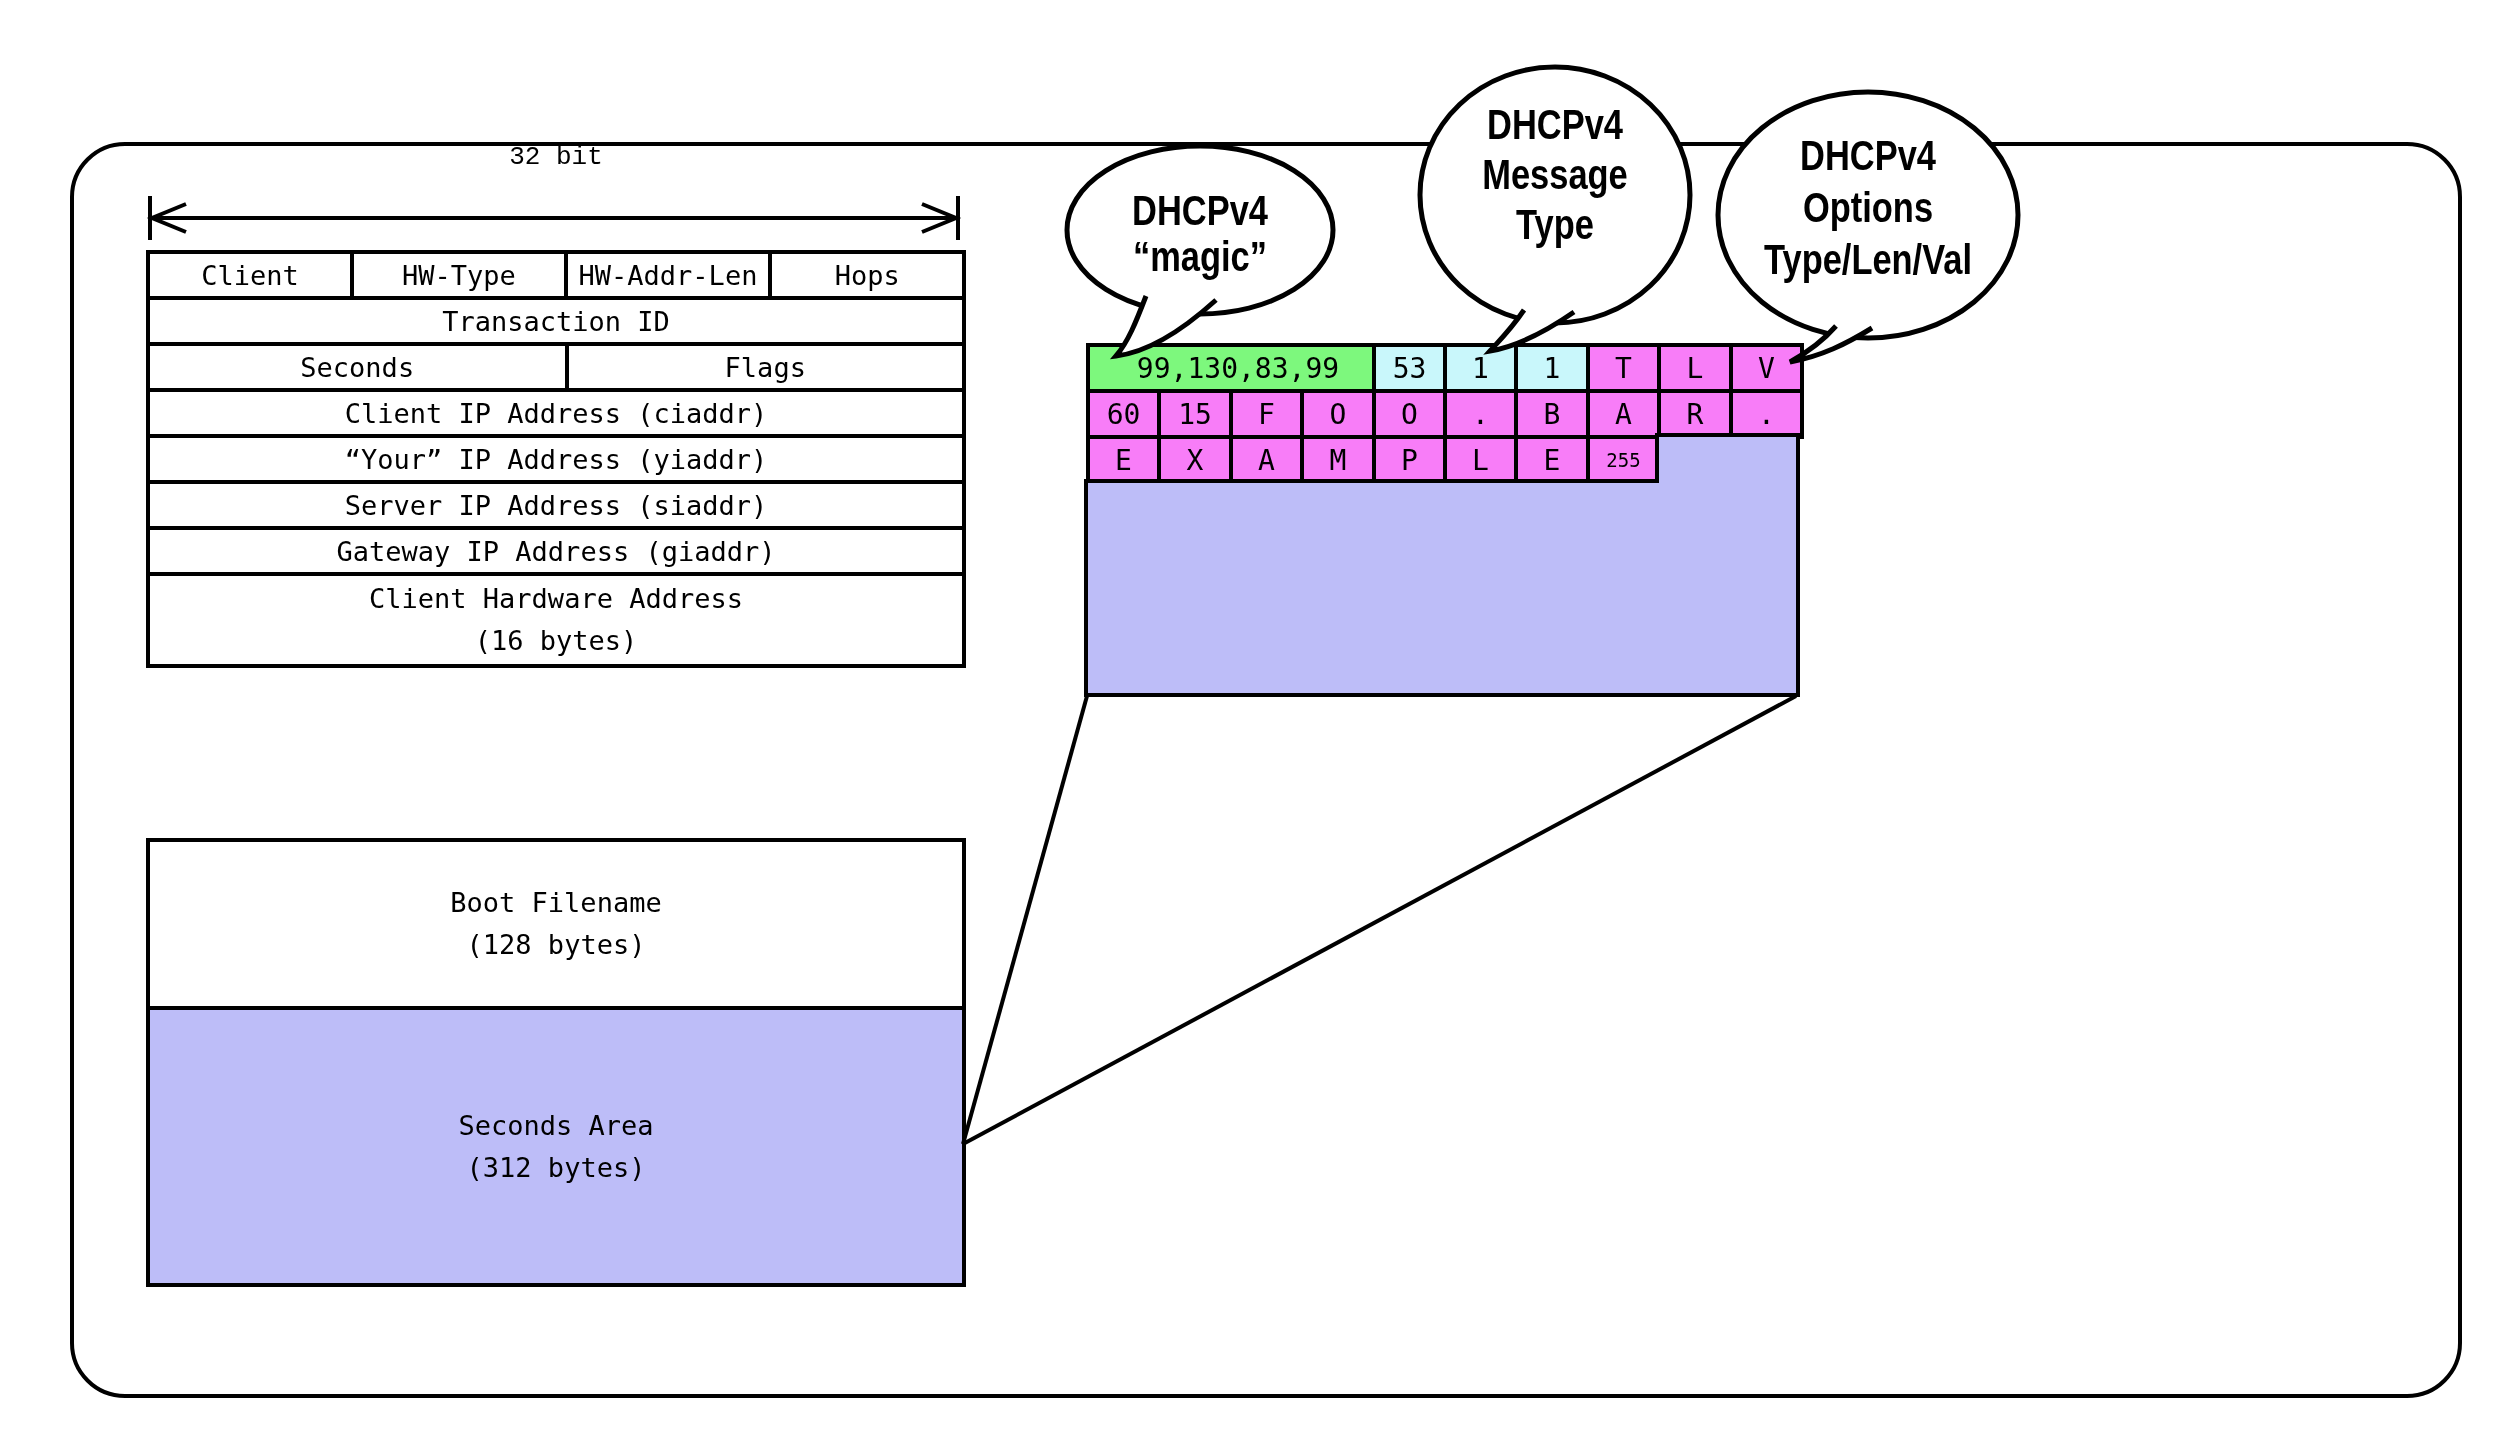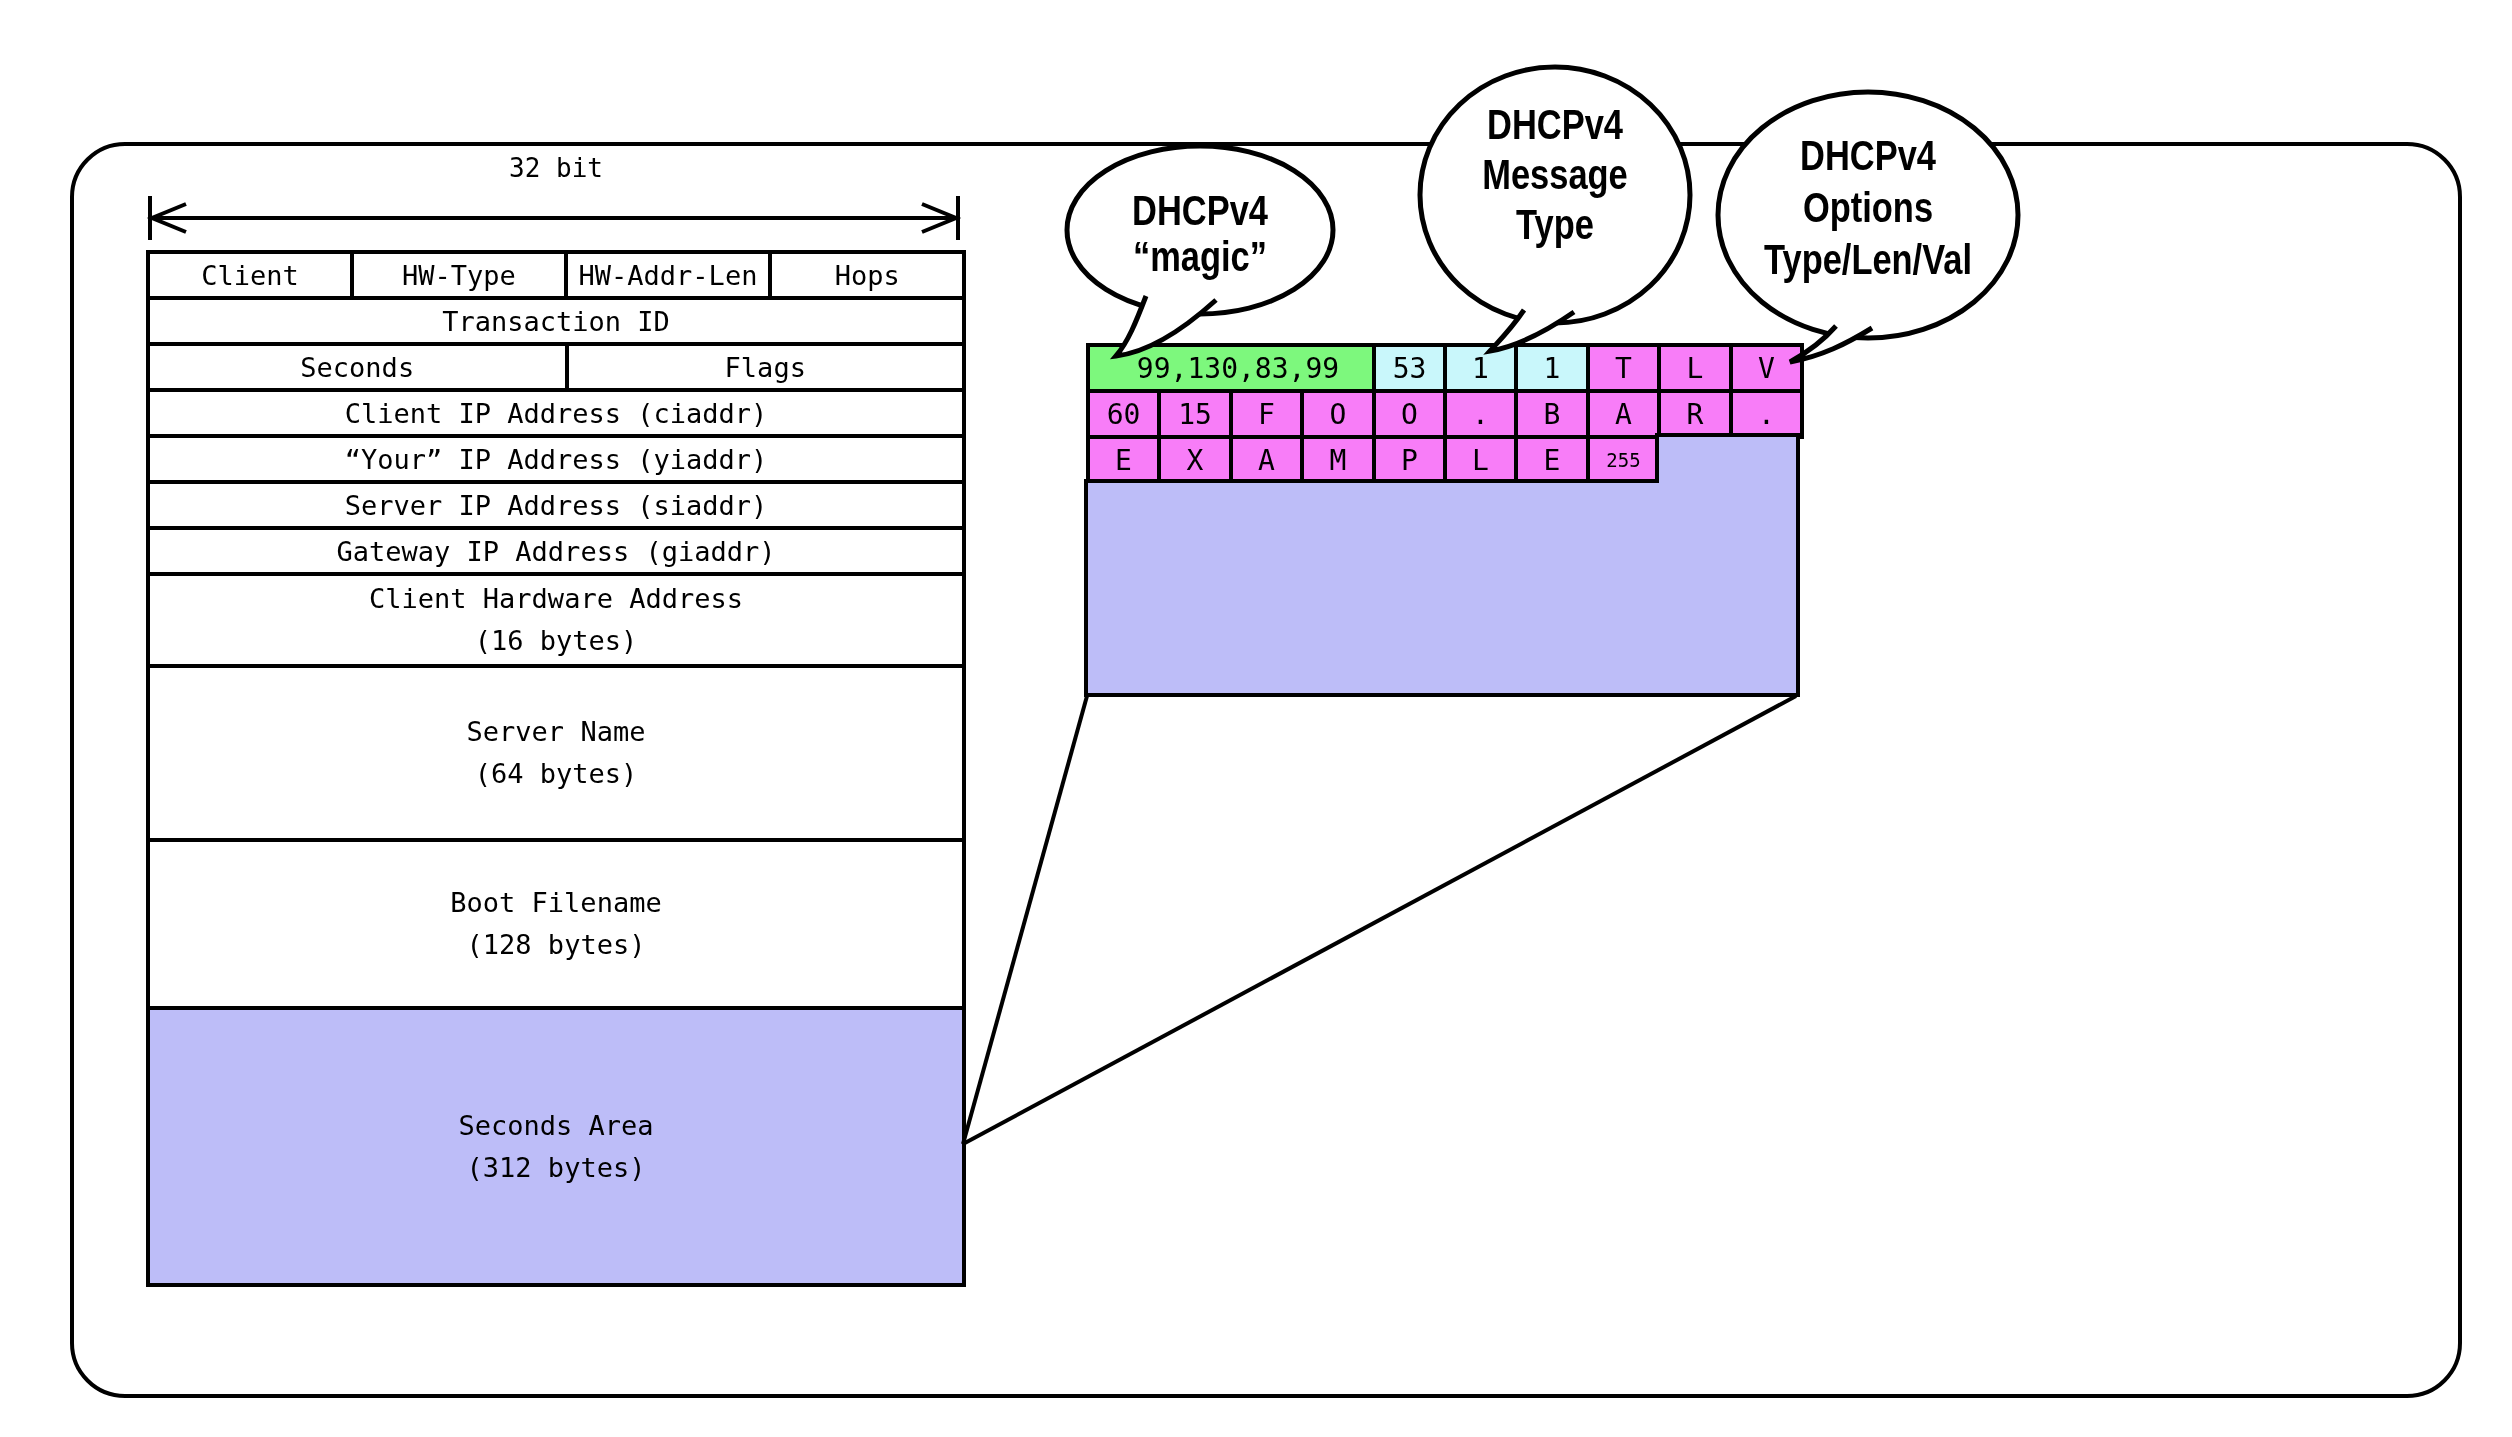--- a/index.html
+++ b/index.html
@@ -5,22 +5,22 @@
   html,body { margin:0; padding:0; background:#ffffff; }
   .stage {
     position:relative; width:2512px; height:1437px; background:#fff;
     font-family:"DejaVu Sans Mono", monospace; color:#000; overflow:hidden;
   }
   .frame {
     position:absolute; left:70px; top:142px; width:2392px; height:1256px;
     border:4px solid #000; border-radius:55px; box-sizing:border-box; background:#fff;
   }
   .ruler-label {
-    position:absolute; left:154px; width:804px; top:153px; height:30px;
-    display:flex; align-items:center; justify-content:center; font-size:26px;
+    position:absolute; left:154px; width:804px; top:142px; height:30px;
+    display:flex; align-items:center; justify-content:center; font-size:26px;font-family:Liberation Mono, monospace;
   }
   
   .trow {
     position:absolute; left:146px; width:820px; box-sizing:border-box;
     border:4px solid #000; background:#fff; display:flex; align-items:stretch;
     font-size:27px;
   }
   .trow .cell {
     display:flex; align-items:center; justify-content:center; flex:1 1 auto;
   }
@@ -86,24 +86,20 @@
 
   <div class="trow" style="top:526px;height:50px;">
     <div class="center-one">Gateway IP Address (giaddr)</div>
   </div>
 
   <div class="trow two-line" style="top:572px;height:96px;">
     <div>Client Hardware Address</div>
     <div>(16 bytes)</div>
   </div>
 
-  <div class="trow two-line" style="top:664px;height:178px;">
-    <div>Server Name</div>
-    <div>(64 bytes)</div>
-  </div>
 
   <div class="trow two-line" style="top:838px;height:172px;">
     <div>Boot Filename</div>
     <div>(128 bytes)</div>
   </div>
 
   <div class="trow two-line lav" style="top:1006px;height:281px;">
     <div>Seconds Area</div>
     <div>(312 bytes)</div>
   </div>

